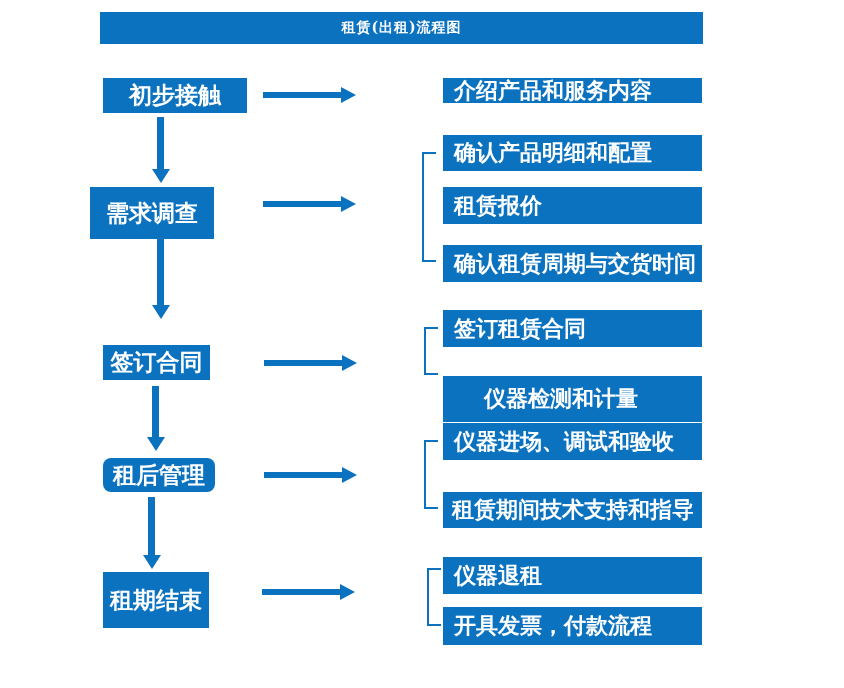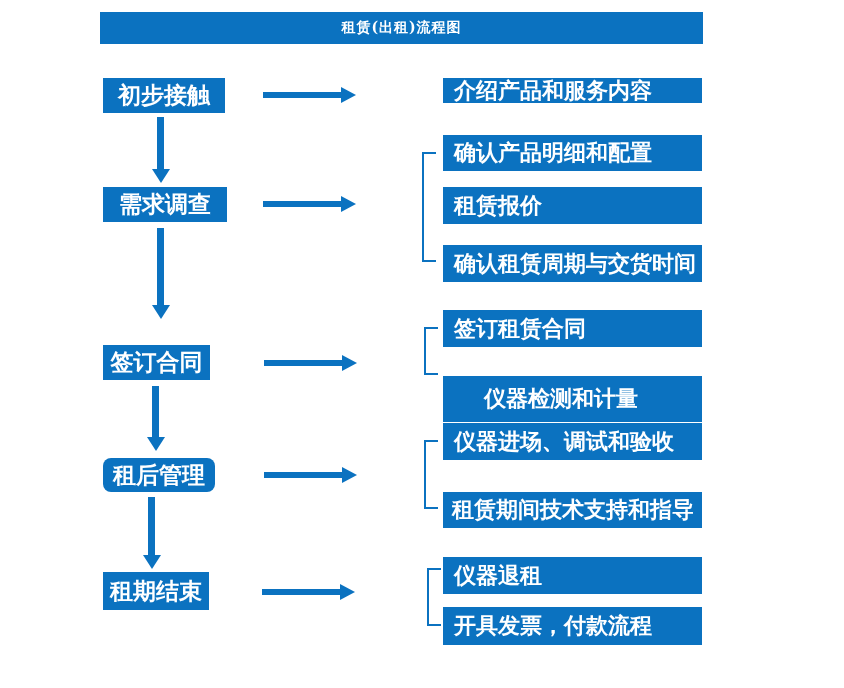--- a/index.html
+++ b/index.html
@@ -83,25 +83,25 @@
     border-bottom: 2px solid var(--blue);
   }
 </style>
 </head>
 <body>
 
 <div class="stage">
 
   <div class="title-bar">租赁(出租)流程图</div>
 
-  <div class="box left-box" style="left:103px; top:78px;  width:122px; height:35px;font-family:Liberation Mono, monospace;">初步接触</div>
-  <div class="box left-box" style="left:103px; top:187px; width:124px; height:35px;">需求调查</div>
+  <div class="box left-box" style="left:103px; top:78px;  width:144px; height:35px;font-family:Liberation Mono, monospace;">初步接触</div>
+  <div class="box left-box" style="left:90px; top:187px; width:124px; height:52px;">需求调查</div>
   <div class="box left-box" style="left:103px; top:345px; width:107px; height:35px;">签订合同</div>
   <div class="box left-box" style="left:103px; top:458px; width:112px; height:34px;border-radius:8px;">租后管理</div>
-  <div class="box left-box" style="left:103px; top:572px; width:106px; height:38px;">租期结束</div>
+  <div class="box left-box" style="left:103px; top:572px; width:106px; height:56px;">租期结束</div>
 
   <div class="v-arrow" style="left:157px; top:117px; height:52px;"></div>
   <div class="v-arrow" style="left:157px; top:228px; height:77px;"></div>
   <div class="v-arrow" style="left:152px; top:386px; height:51px;"></div>
   <div class="v-arrow" style="left:148px; top:497px; height:58px;"></div>
 
   <div class="h-arrow" style="left:263px; top:92px;"></div>
   <div class="h-arrow" style="left:263px; top:201px;"></div>
   <div class="h-arrow" style="left:264px; top:360px;"></div>
   <div class="h-arrow" style="left:264px; top:472px;"></div>

